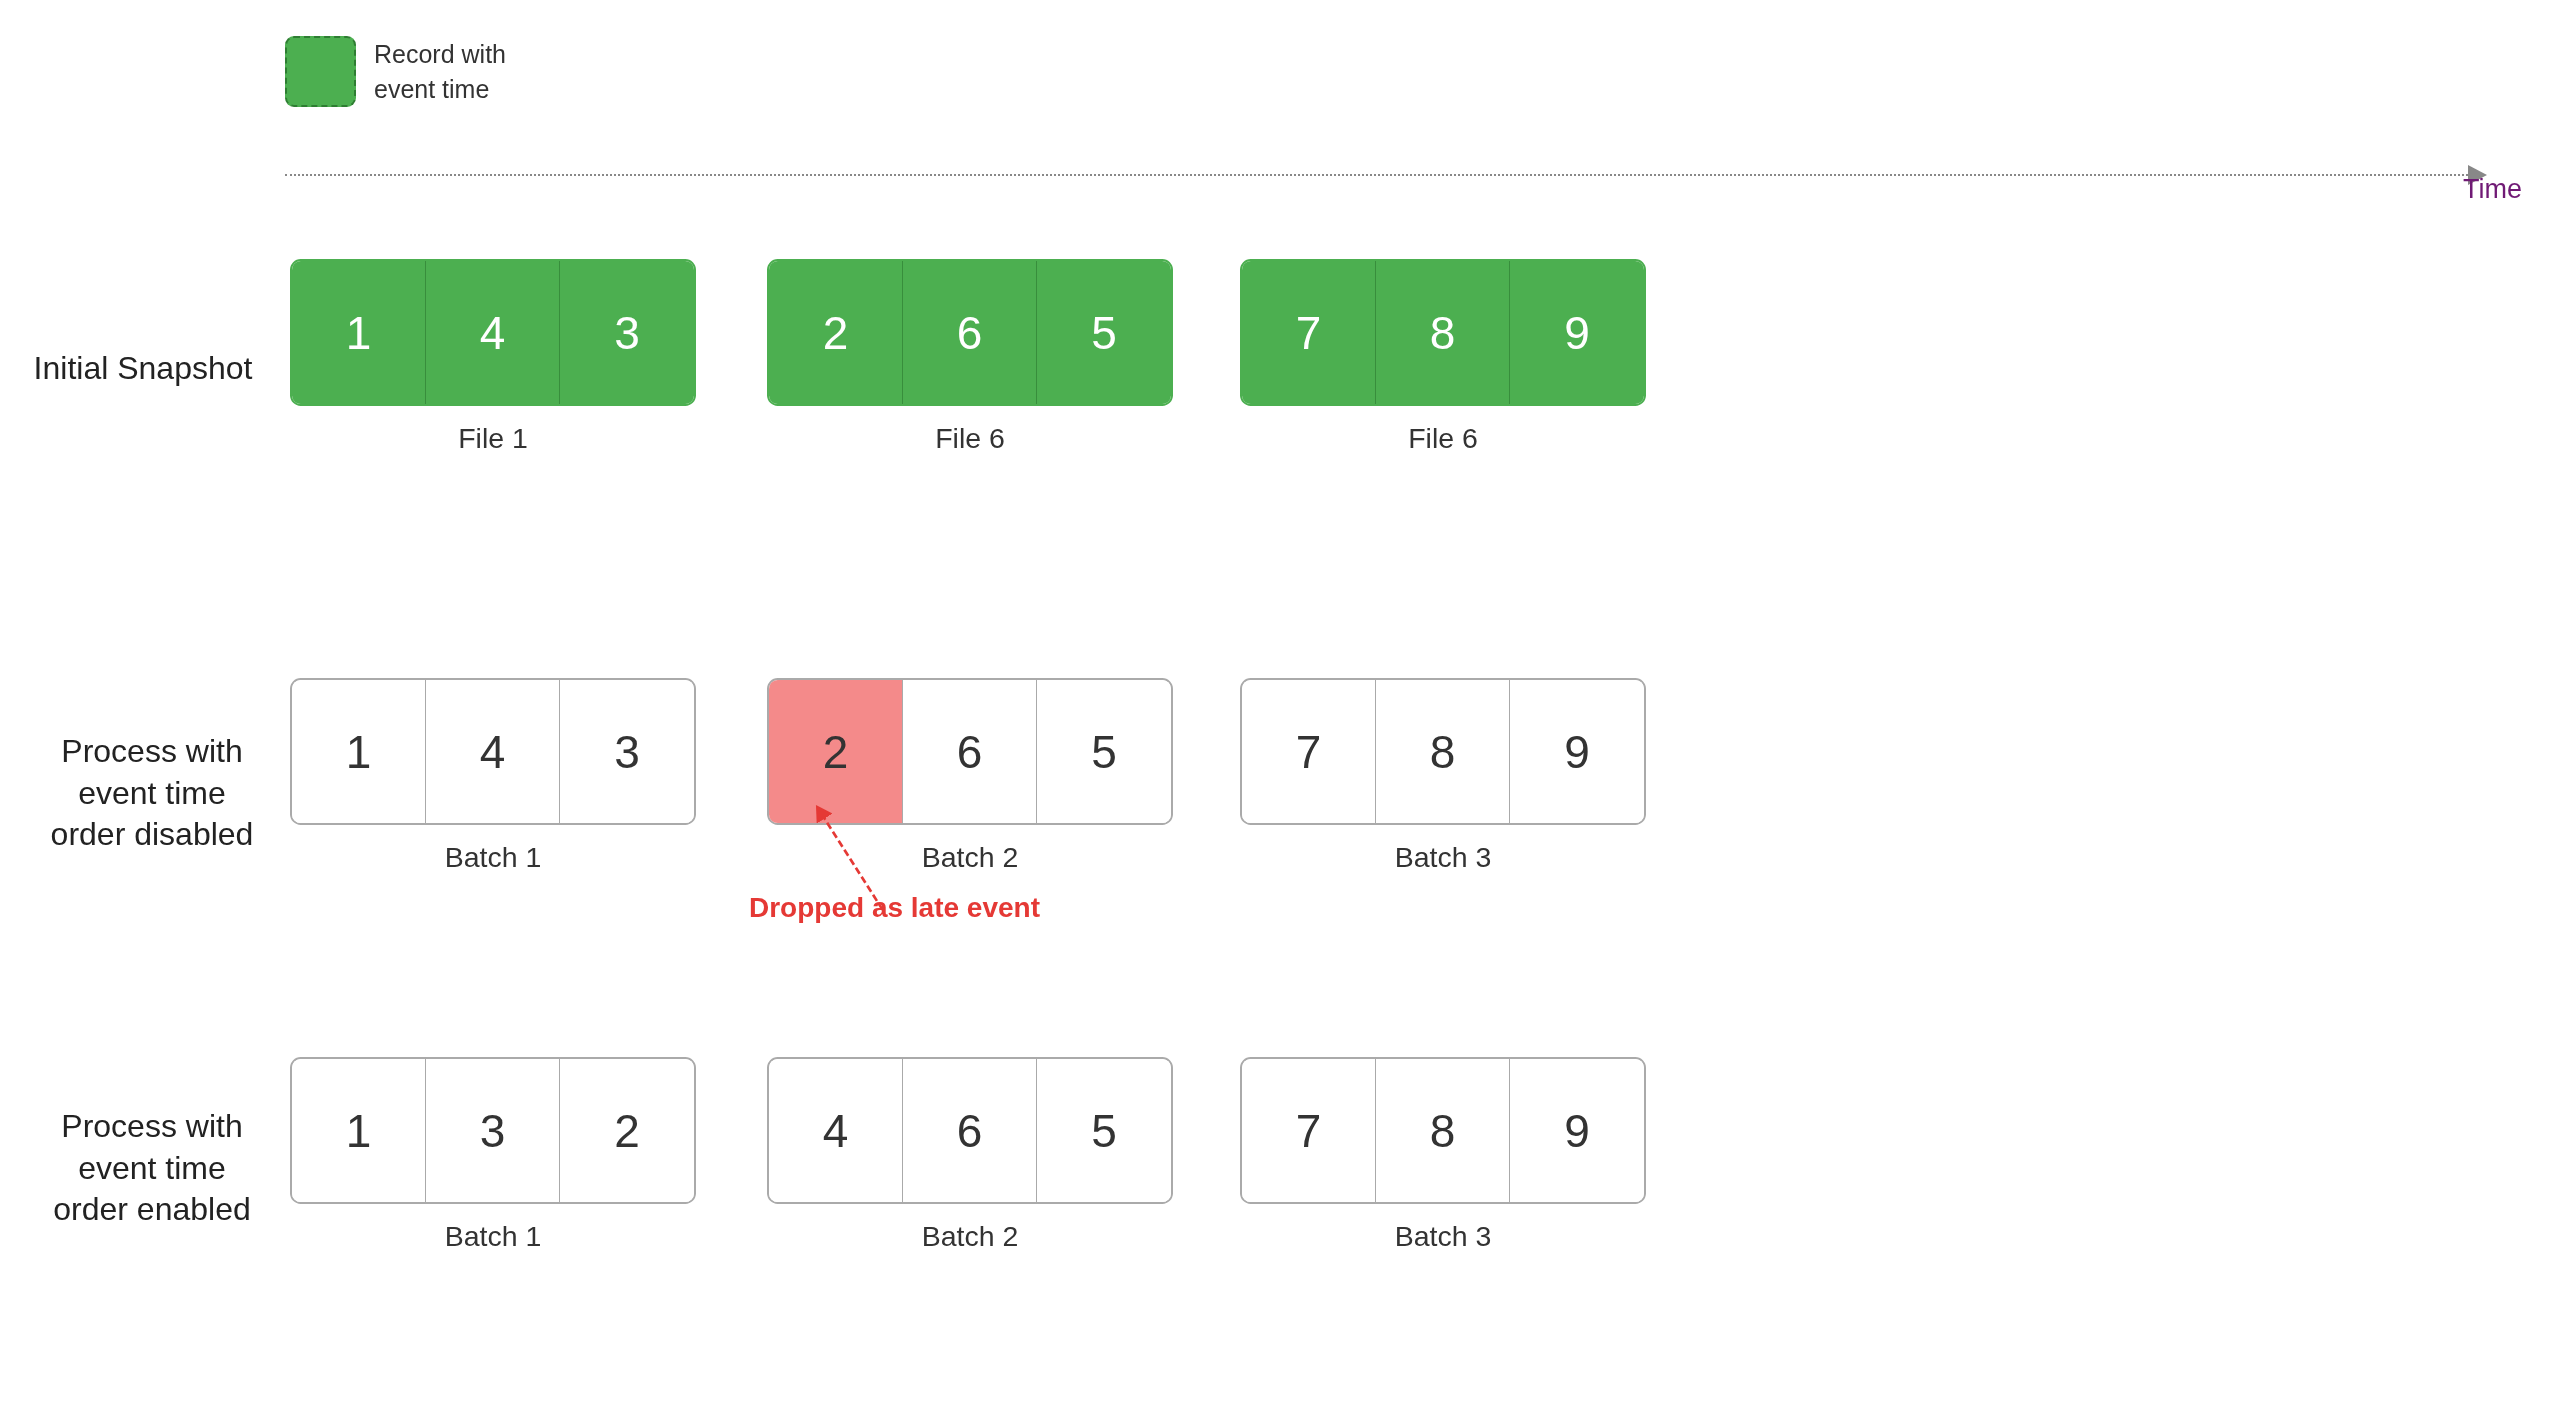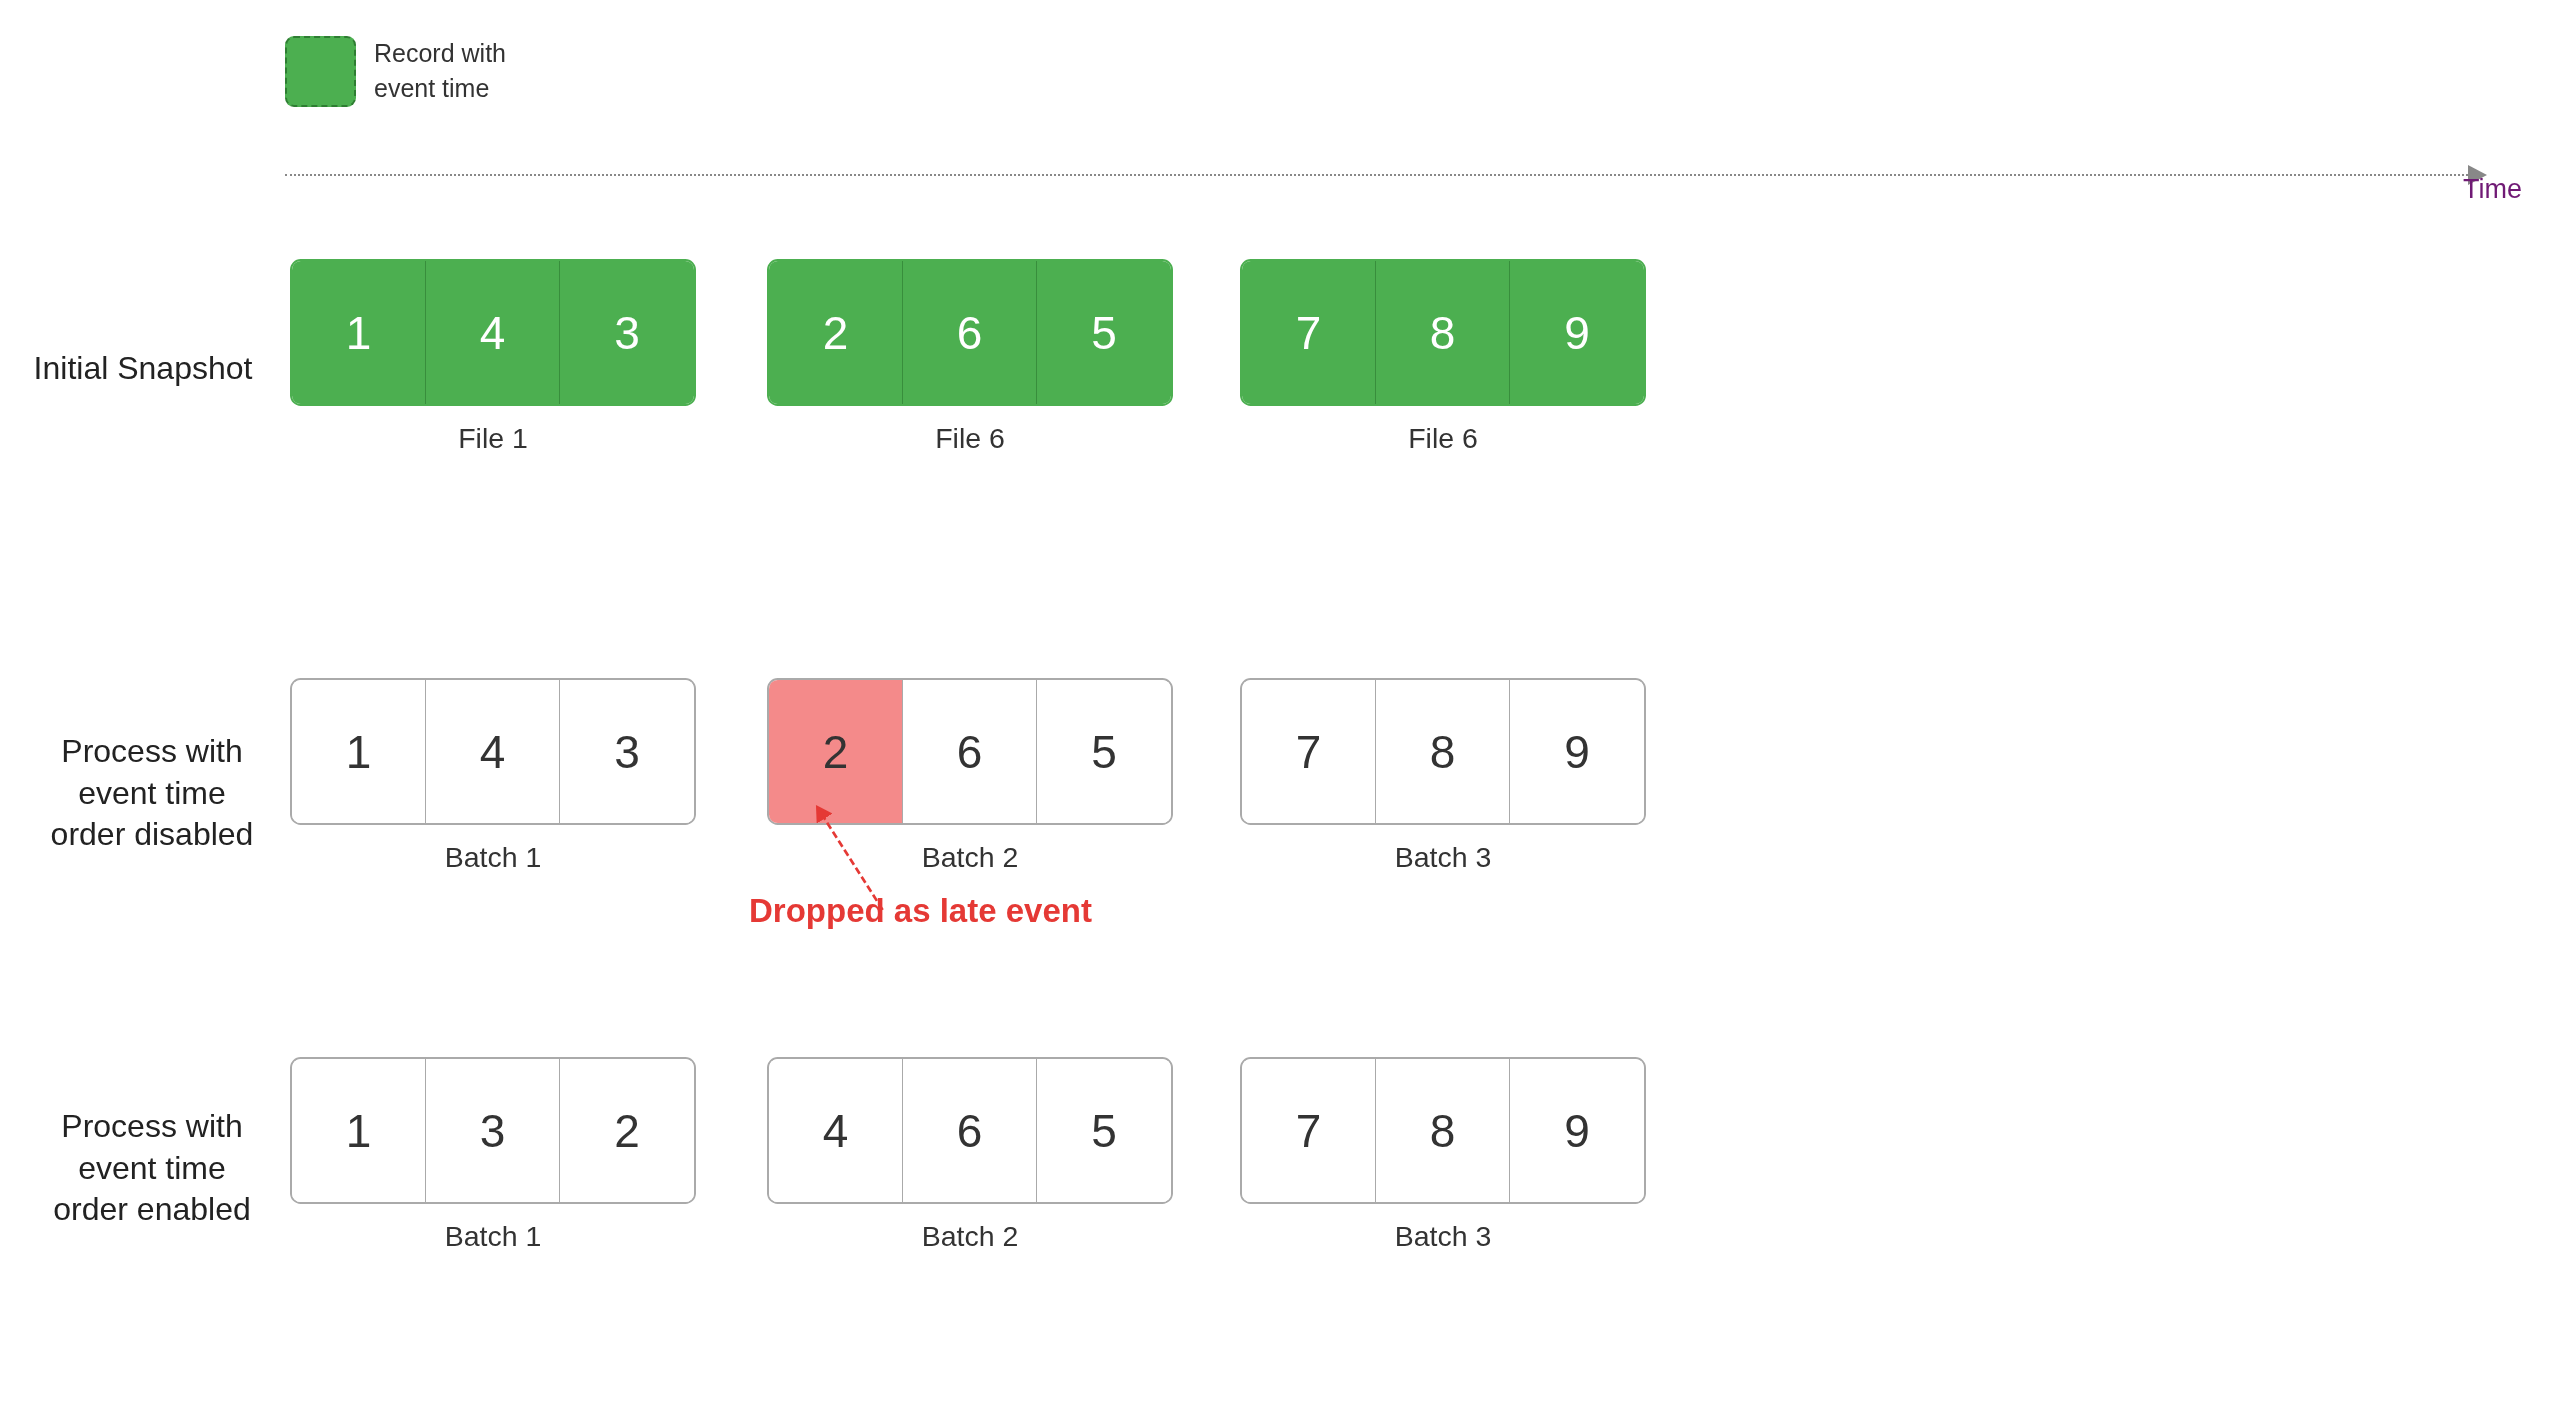--- a/index.html
+++ b/index.html
@@ -17,21 +17,21 @@
       width: 2576px;
       height: 1405px;
     }
 
     
     .legend {
       position: absolute;
       top: 36px;
       left: 285px;
       display: flex;
-      align-items: flex-start;
+      align-items: center;
       gap: 18px;
     }
     .legend-box {
       width: 71px;
       height: 71px;
       background: #4caf50;
       border: 2.7px dashed #2e7d32;
       border-radius: 9px;
     }
     .legend-text {
@@ -141,21 +141,21 @@
     
     .group-label {
       margin-top: 16px;
       font-size: 28.5px;
       color: #333;
     }
 
     
     .dropped-label {
       position: absolute;
-      font-size: 33px;
+      font-size: 28px;
       color: #e53935;
       font-weight: 600;
     }
   </style>
 </head>
 <body>
 
 <div class="diagram-container">
 
   <div class="legend">

